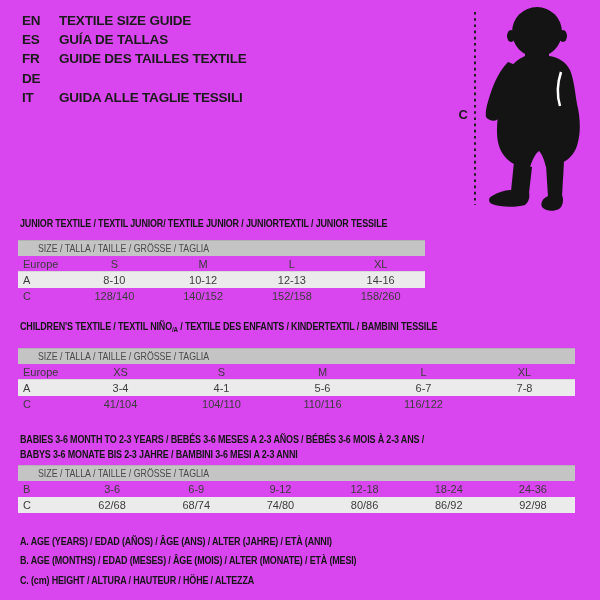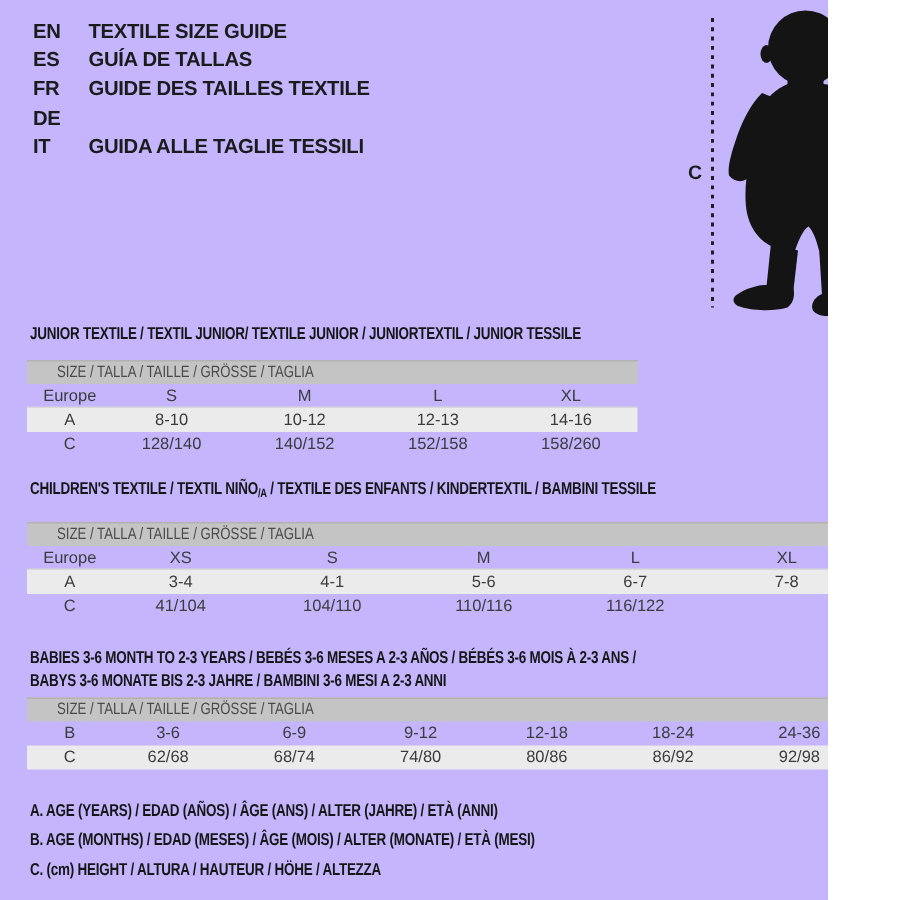--- a/index.html
+++ b/index.html
@@ -1,16 +1,16 @@
 <!DOCTYPE html>
 <html><head>
 <meta charset="utf-8">
 <style>
   html,body{margin:0;padding:0;background:#fff;}
-  .canvas{position:relative;width:552px;height:600px;background:#c4b5fd;overflow:hidden;
+  .canvas{position:relative;width:600px;height:600px;background:#d946ef;overflow:hidden;
           font-family:"Liberation Sans",sans-serif;}
   .abs{position:absolute;}
 
   
   .lang-list{left:22px;top:11px;}
   .lang-row{display:flex;height:19.2px;align-items:center;}
   .lang-code,.lang-label{font-weight:bold;font-size:13.5px;color:#1b1b1b;letter-spacing:-0.2px;white-space:nowrap;}
   .lang-code{width:37px;}
 
   
@@ -20,21 +20,21 @@
   .sub{font-size:8px;position:relative;top:2px;}
 
   
   .size-table{left:18px;font-size:11px;color:#3c3c3c;}
   .bar{box-sizing:border-box;height:16px;background:#c4c4c4;border-top:1px solid #b2b2b2;line-height:15px;overflow:hidden;padding-left:16px;}
   .bar-text{display:inline-block;transform:scaleX(0.8);transform-origin:0 50%;color:#4a4a4a;
       padding-left:5px;white-space:nowrap;font-size:11px;}
   .trow{display:grid;height:16px;line-height:16px;align-items:center;box-sizing:border-box;}
   .trow.stripe{background:#ebebeb;}
   .trow.underline{border-bottom:1px solid #d8d8d8;}
-  .tlabel{padding-left:5px;text-align:center;white-space:nowrap;}
+  .tlabel{padding-left:5px;text-align:left;white-space:nowrap;}
   .tcell{text-align:center;white-space:nowrap;}
 
   .footnotes{left:20px;top:532px;}
   .footnote{height:19.4px;line-height:19.4px;}
 </style>
 </head>
 <body>
 
 <div class="canvas">
 

